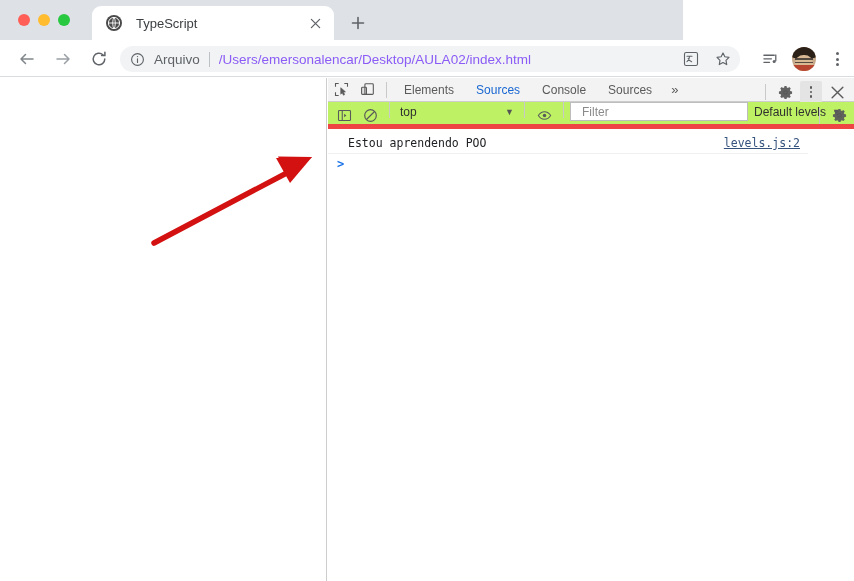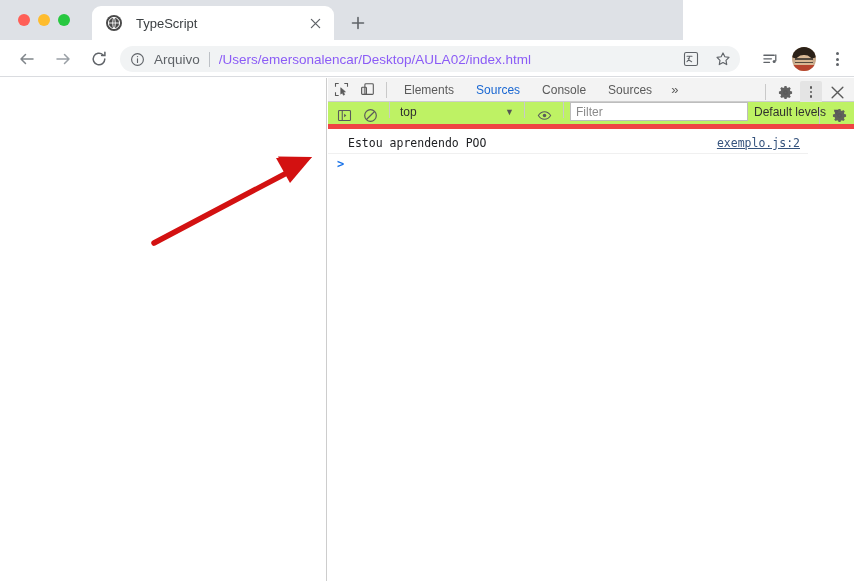--- a/index.html
+++ b/index.html
@@ -346,21 +346,21 @@
   .ctx-select .ctx-label { flex: 1 1 auto; }
   .ctx-select .caret { font-size: 9px; color: #555; margin-left: 6px; }
 
   .filter-input {
     width: 178px;
     height: 19px;
     border: 1px solid #bdbdbd;
     background: #ffffff;
     font-size: 12px;
     color: #303030;
-    padding: 0 5px;
+    padding: 0 11px;
     font-family: "Liberation Sans", sans-serif;
     border-radius: 0;
     outline: none;
   }
   .filter-input::placeholder { color: #8a8a8a; }
 
   .levels-select {
     display: flex;
     align-items: center;
     height: 20px;
@@ -640,21 +640,21 @@
             <path d="M8 5.4A2.6 2.6 0 1 0 8 10.6 2.6 2.6 0 0 0 8 5.4zm0 1.5a1.1 1.1 0 1 1 0 2.2 1.1 1.1 0 0 1 0-2.2z"></path>
             <path d="M6.9 1h2.2l.3 1.7 1.2.5 1.45-.95 1.55 1.55-.95 1.45.5 1.2L15 7v2.2l-1.85.55-.5 1.2.95 1.45-1.55 1.55-1.45-.95-1.2.5L9.1 15H6.9l-.3-1.5-1.2-.5-1.45.95L2.4 12.4l.95-1.45-.5-1.2L1 9.2V7l1.85-.55.5-1.2L2.4 3.8 3.95 2.25 5.4 3.2l1.2-.5z" fill-rule="evenodd" fill-opacity=".95"></path>
           </svg>
         </span>
       </span>
     </div>
 
     <div class="console-body">
       <div class="console-row">
         <span class="console-msg">Estou aprendendo POO</span>
-        <span class="console-src">exemplo.js:2</span>
+        <span class="console-src">levels.js:2</span>
       </div>
       <div class="console-prompt">
         <span class="prompt-chevron">&gt;</span>
         <span class="prompt-input" contenteditable="true" style=""></span>
       </div>
     </div>
 
   </div>
 </div>
 

